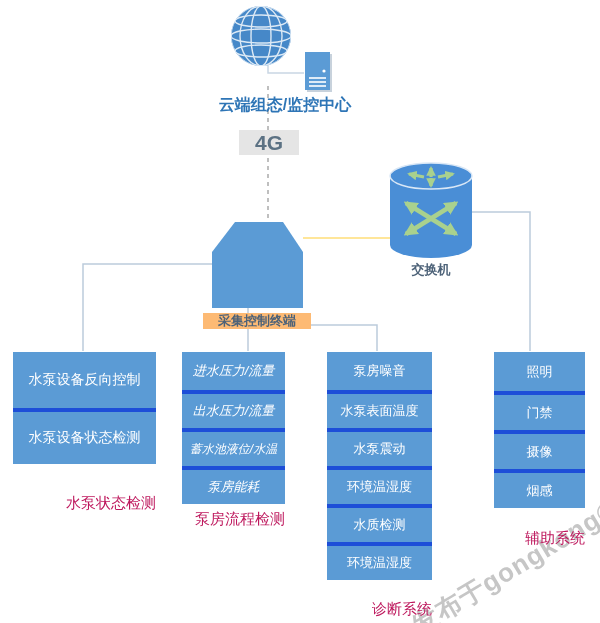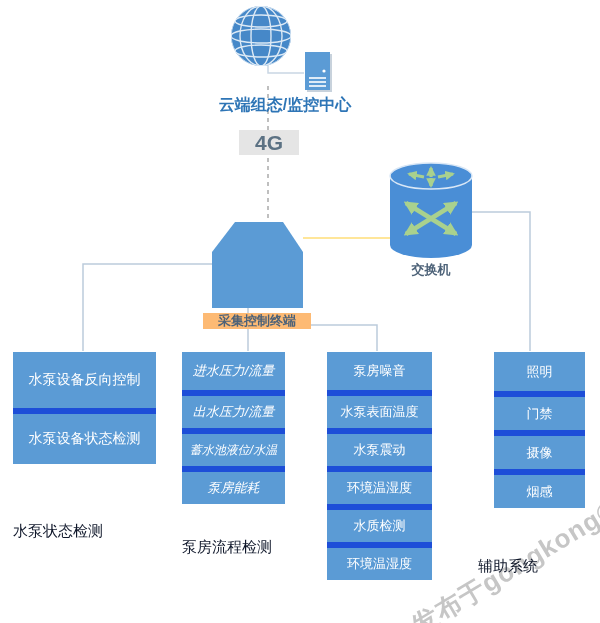--- a/index.html
+++ b/index.html
@@ -12,24 +12,24 @@
   .cloud-label{left:200px;top:95px;width:170px;font-size:16px;font-weight:bold;color:#2e75b6;z-index:3;}
   .g4-label{left:239px;top:130px;width:60px;font-size:21px;font-weight:bold;color:#5b7183;background:#e5e5e5;z-index:3;}
   .terminal-label{left:203px;top:313px;width:108px;font-size:13px;font-weight:bold;color:#4d6278;background:#fdba74;z-index:3;}
   .switch-label{left:391px;top:262px;width:80px;font-size:13px;font-weight:bold;color:#4d6278;z-index:3;}
   .col{position:absolute;z-index:2;}
   .row{
     box-sizing:border-box;background:#5b9bd5;color:#ffffff;
     display:flex;align-items:center;justify-content:center;
     font-size:13px;height:38px;white-space:nowrap;
   }
-  .row + .row{border-top:6px solid #1d4ed8;}
+  .row + .row{border-top:4px solid #1d4ed8;}
   .row.tall{height:56px;font-size:14px;}
   .row.h39{height:39px;margin-left:16px;}
-  .col-label{position:absolute;text-align:left;font-size:15px;color:#0f172a;z-index:3;margin-top:28px;}
+  .col-label{position:absolute;text-align:right;font-size:15px;color:#be185d;z-index:3;}
   .watermark{
     position:absolute;left:398px;top:551px;width:230px;text-align:center;
     font-size:26px;font-weight:bold;color:#c6c6c6;letter-spacing:1px;
     transform:rotate(-31deg);z-index:1;white-space:nowrap;
   }
 </style>
 </head>
 <body>
 
 <div class="stage">

